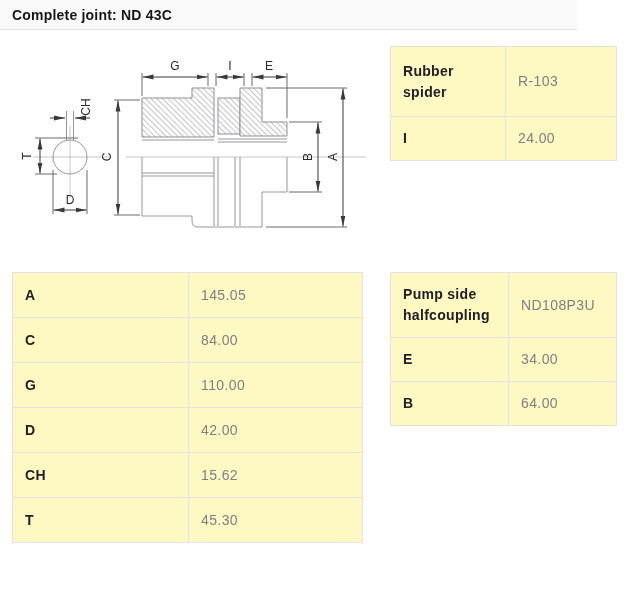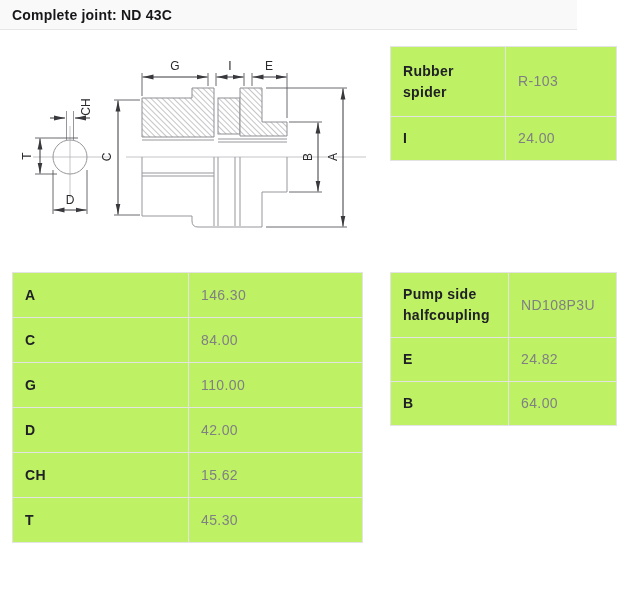--- a/index.html
+++ b/index.html
@@ -12,21 +12,21 @@
     position:absolute; left:0; top:0; width:577px; height:30px;
     background:#f9f9f9; border-bottom:1px solid #e6e6e6;
     display:flex; align-items:center; box-sizing:border-box; padding-left:12px;
   }
   .page-title {
     font-size:14px; font-weight:700; color:#17171a; letter-spacing:.2px;
   }
   .drawing-wrap { position:absolute; left:0; top:50px; width:380px; height:212px; }
 
   table.spec {
-    position:absolute; border-collapse:collapse; table-layout:fixed; background:#bef264;
+    position:absolute; border-collapse:collapse; table-layout:fixed; background:#fef9c3;
   }
   table.spec td {
     border:1px solid #e3e3e3; box-sizing:border-box; vertical-align:middle;
     font-size:14px; padding:6px 12px; line-height:1.5;
   }
   td.lbl { font-weight:700; color:#202126; letter-spacing:.3px; }
   td.val { color:#7f7f84; letter-spacing:.4px; }
 
   #spider-table { left:390px; top:46px; width:227px; }
   #spider-table td.lbl { width:115px; }
@@ -171,21 +171,21 @@
     <td class="lbl">I</td>
     <td class="val">24.00</td>
   </tr>
 </tbody>
   </table>
 
 <table class="spec" id="motor-table">
   <tbody>
   <tr class="std">
     <td class="lbl">A</td>
-    <td class="val">146.30</td>
+    <td class="val">145.05</td>
   </tr>
   <tr class="std">
     <td class="lbl">C</td>
     <td class="val">84.00</td>
   </tr>
   <tr class="std">
     <td class="lbl">G</td>
     <td class="val">110.00</td>
   </tr>
   <tr class="std">
@@ -204,20 +204,20 @@
   </table>
 
 <table class="spec" id="pump-table">
   <tbody>
       <tr class="hdr">
     <td class="lbl">Pump side halfcoupling</td>
     <td class="val">ND108P3U</td>
   </tr>
   <tr class="std">
     <td class="lbl">E</td>
-    <td class="val">24.82</td>
+    <td class="val">34.00</td>
   </tr>
   <tr class="std">
     <td class="lbl">B</td>
     <td class="val">64.00</td>
   </tr>
 </tbody>
   </table>
 
 </body></html>

